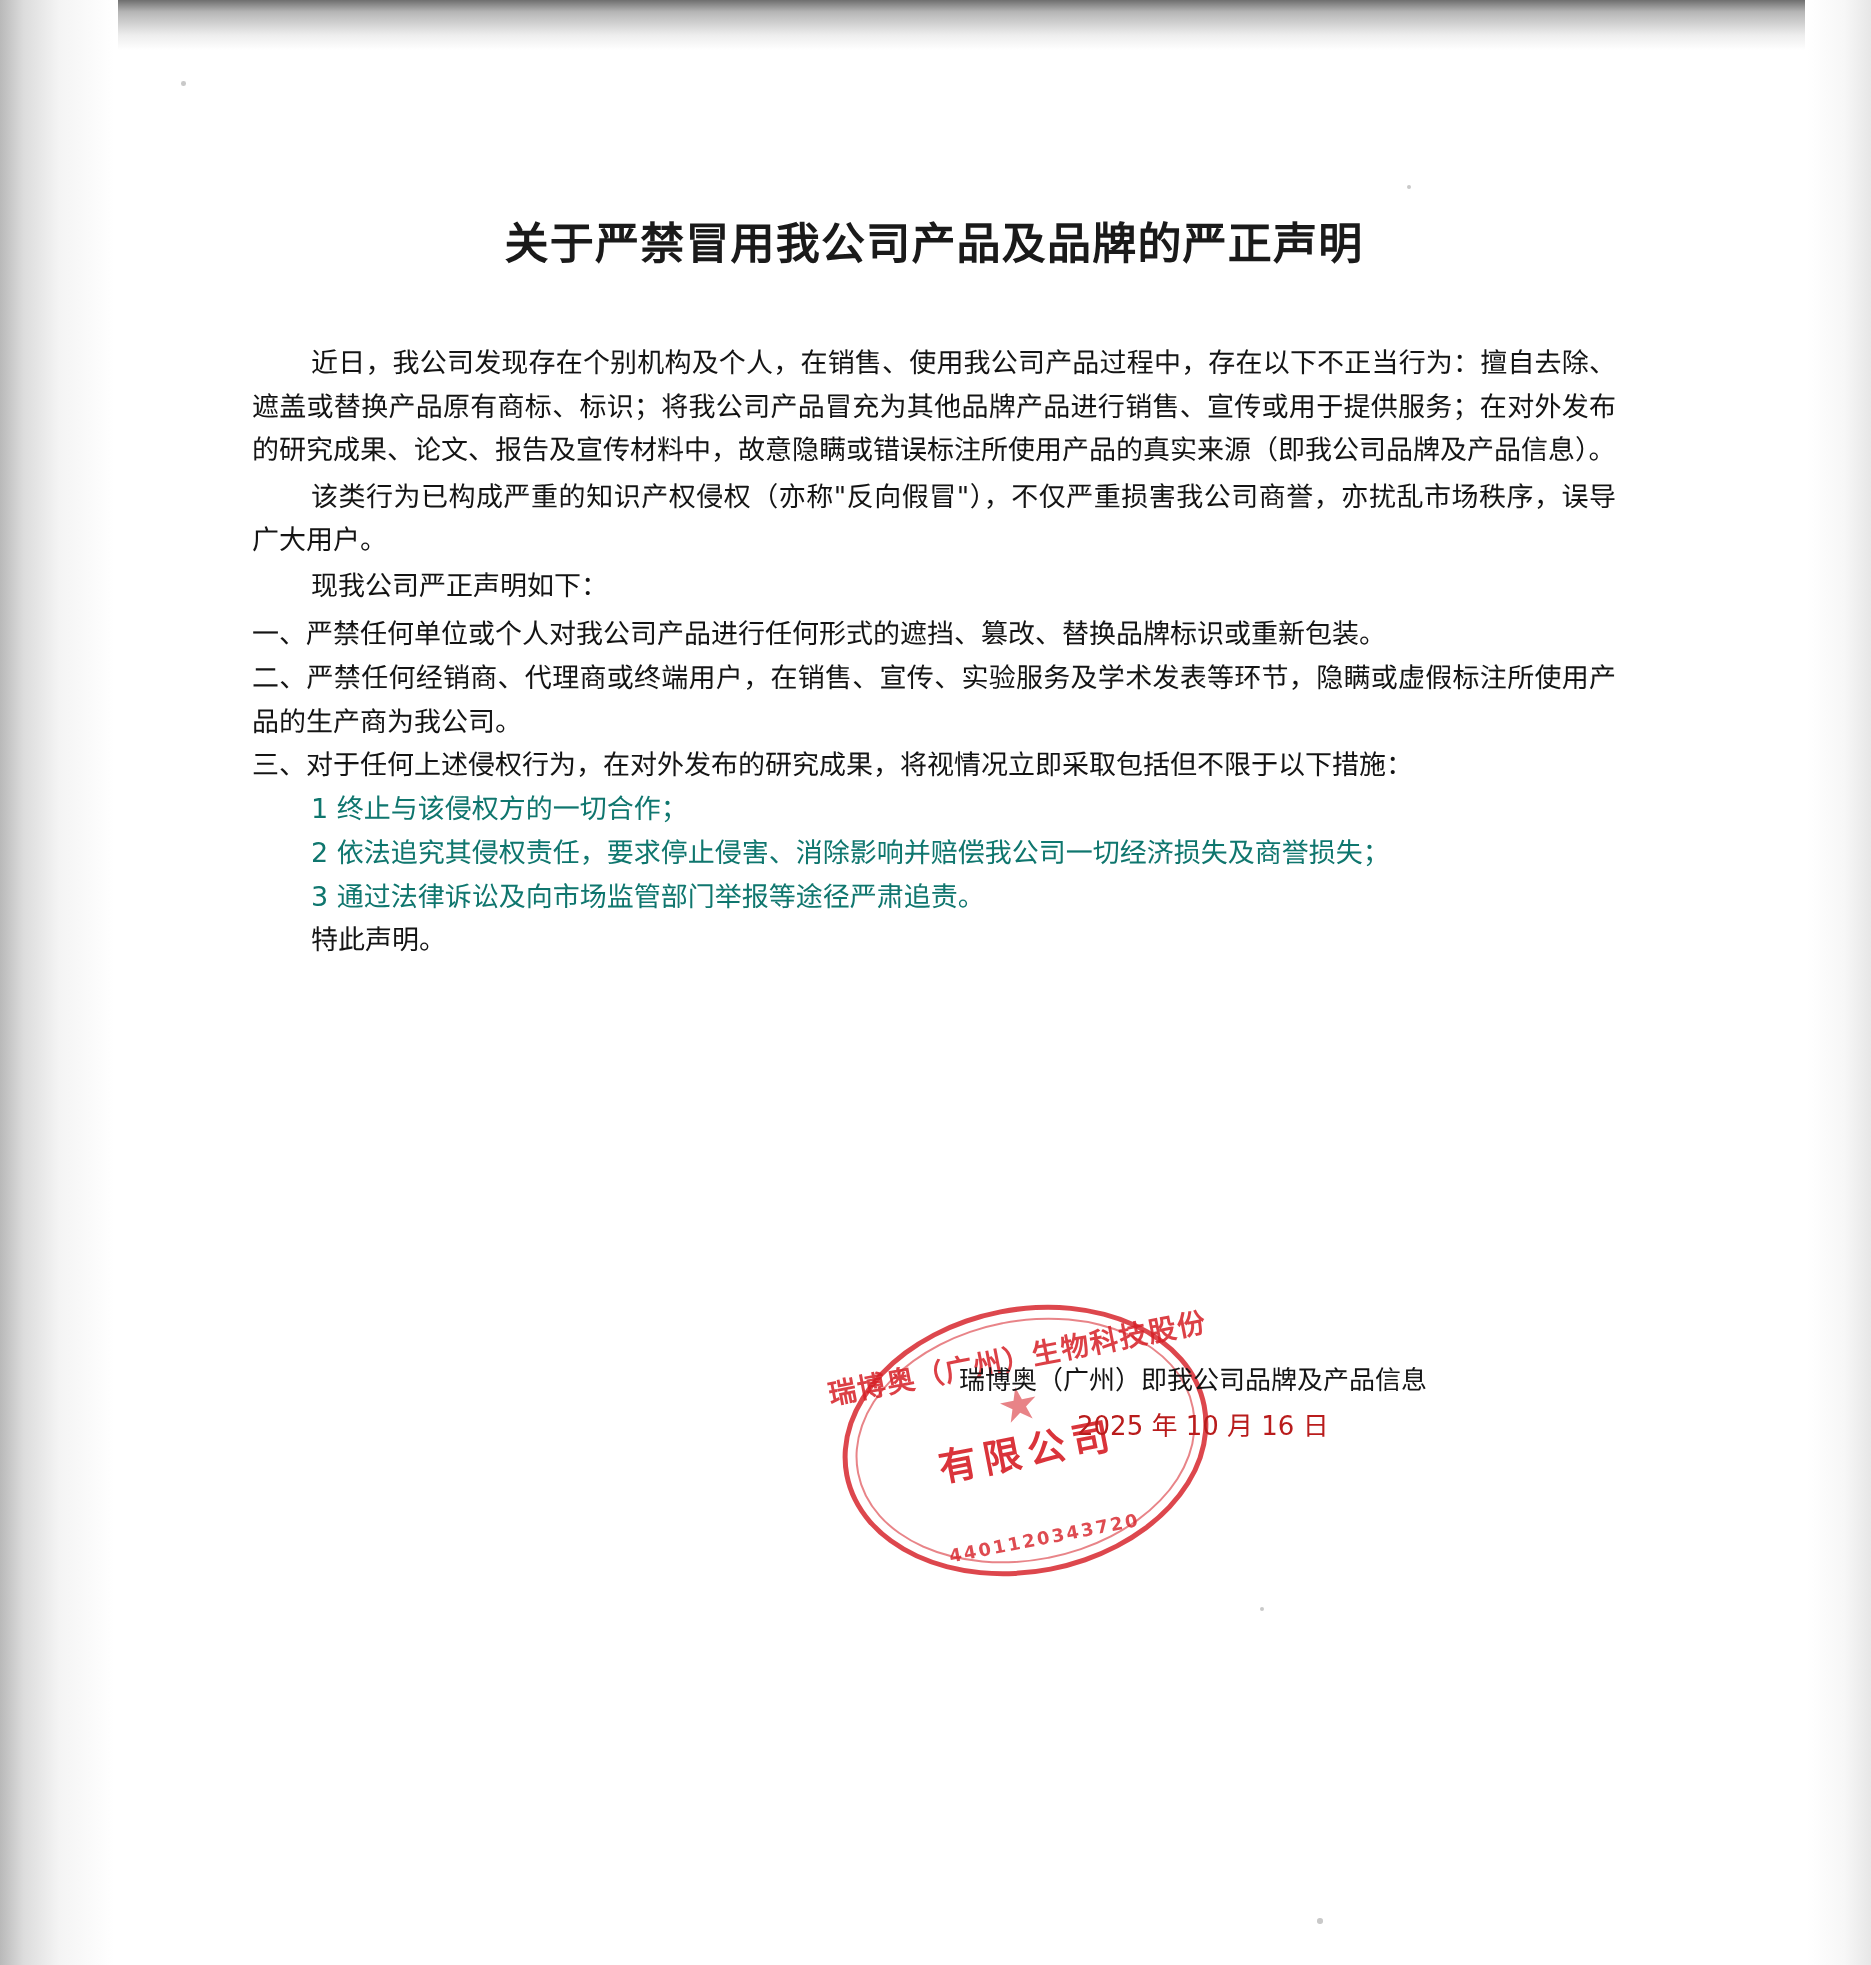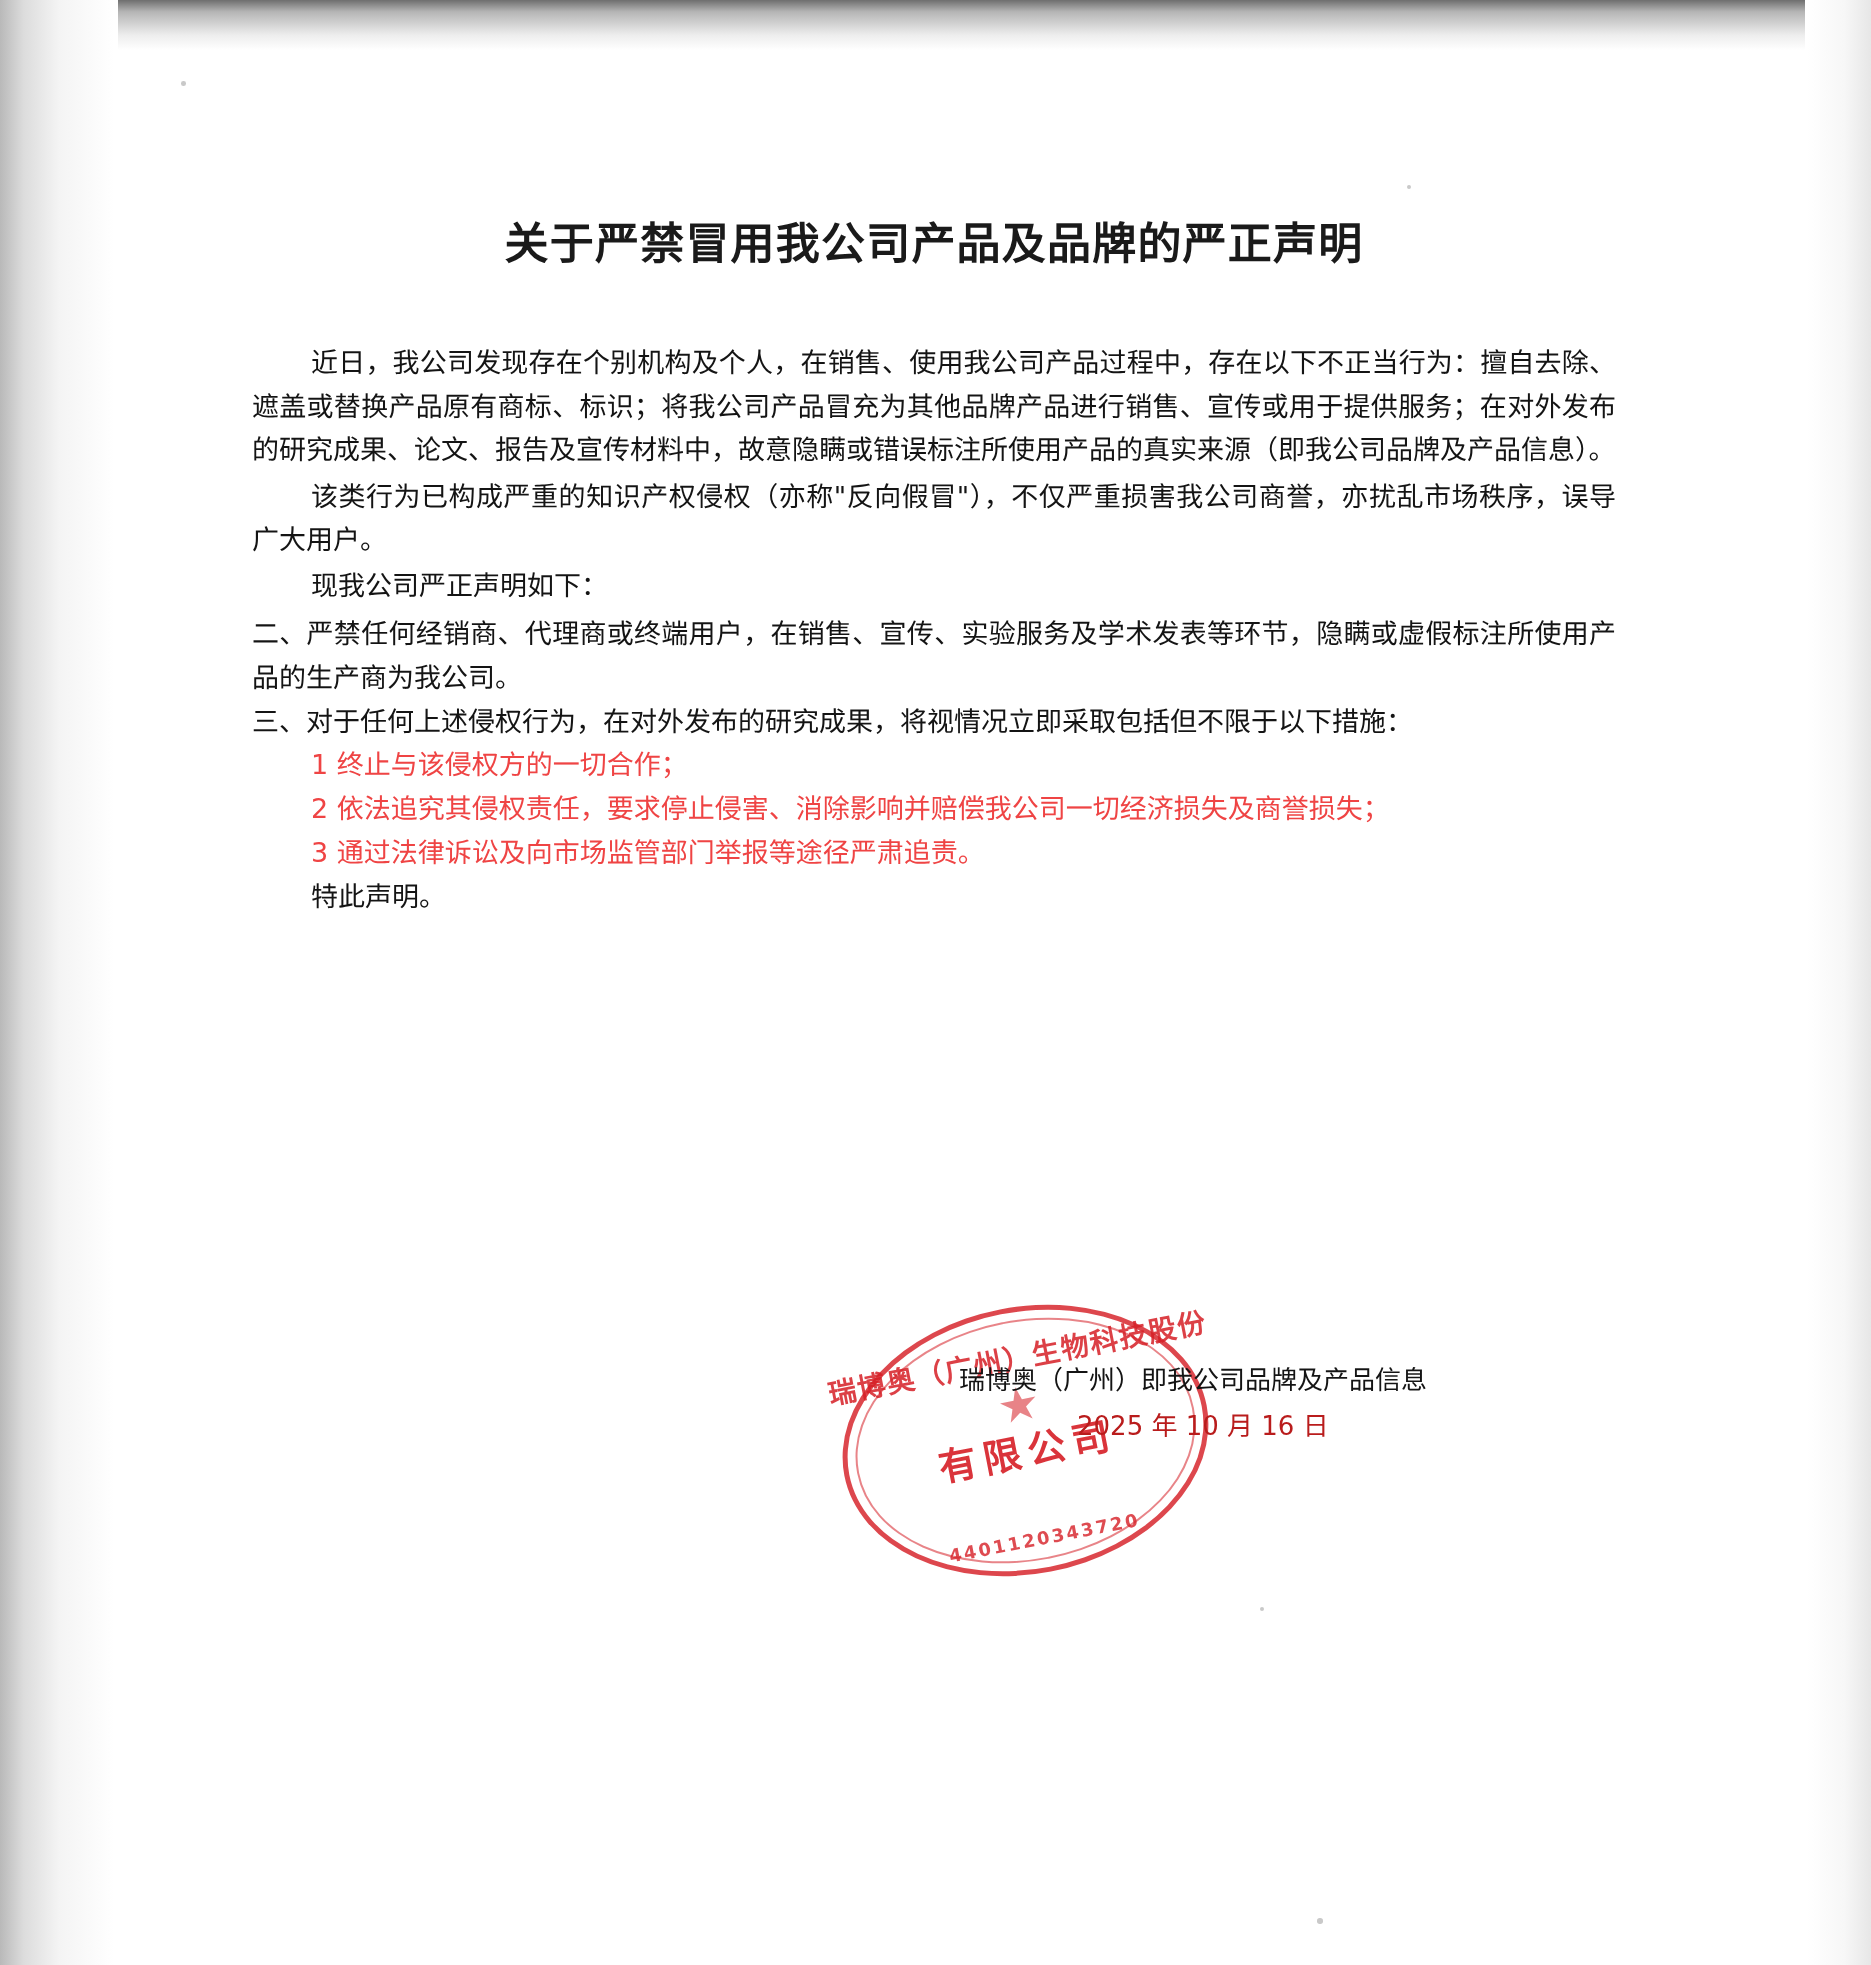--- a/index.html
+++ b/index.html
@@ -80,21 +80,21 @@
     font-size: 27px;
     line-height: 1.62;
     color: #141414;
     margin: 0;
     text-align: justify;
     text-justify: inter-ideograph;
   }
   .sub-item {
     font-size: 27px;
     line-height: 1.62;
-    color: #ef4444;
+    color: #0f766e;
     margin: 0;
     padding-left: 59px;
   }
   .sub-item .num {
     padding-right: 8.6px;
   }
 
   .sign-block {
     position: absolute;
     left: 959px;
@@ -203,20 +203,21 @@
   <div class="speck" style="left:1260px; top:1607px; width:4.3px; height:4.3px;"></div>
 
   <div class="content">
 
     <h1 class="doc-title">关于严禁冒用我公司产品及品牌的严正声明</h1>
 
     <p class="para indent">近日，我公司发现存在个别机构及个人，在销售、使用我公司产品过程中，存在以下不正当行为：擅自去除、遮盖或替换产品原有商标、标识；将我公司产品冒充为其他品牌产品进行销售、宣传或用于提供服务；在对外发布的研究成果、论文、报告及宣传材料中，故意隐瞒或错误标注所使用产品的真实来源（即我公司品牌及产品信息）。</p>
     <p class="para indent">该类行为已构成严重的知识产权侵权（亦称"反向假冒"），不仅严重损害我公司商誉，亦扰乱市场秩序，误导广大用户。</p>
     <p class="para indent tight">现我公司严正声明如下：</p>
 
+    <p class="list-item">一、严禁任何单位或个人对我公司产品进行任何形式的遮挡、篡改、替换品牌标识或重新包装。</p>
     <p class="list-item">二、严禁任何经销商、代理商或终端用户，在销售、宣传、实验服务及学术发表等环节，隐瞒或虚假标注所使用产品的生产商为我公司。</p>
     <p class="list-item">三、对于任何上述侵权行为，在对外发布的研究成果，将视情况立即采取包括但不限于以下措施：</p>
 
     <p class="sub-item">
       <span class="num">1</span><span>终止与该侵权方的一切合作；</span>
     </p>
     <p class="sub-item">
       <span class="num">2</span><span>依法追究其侵权责任，要求停止侵害、消除影响并赔偿我公司一切经济损失及商誉损失；</span>
     </p>
     <p class="sub-item">

